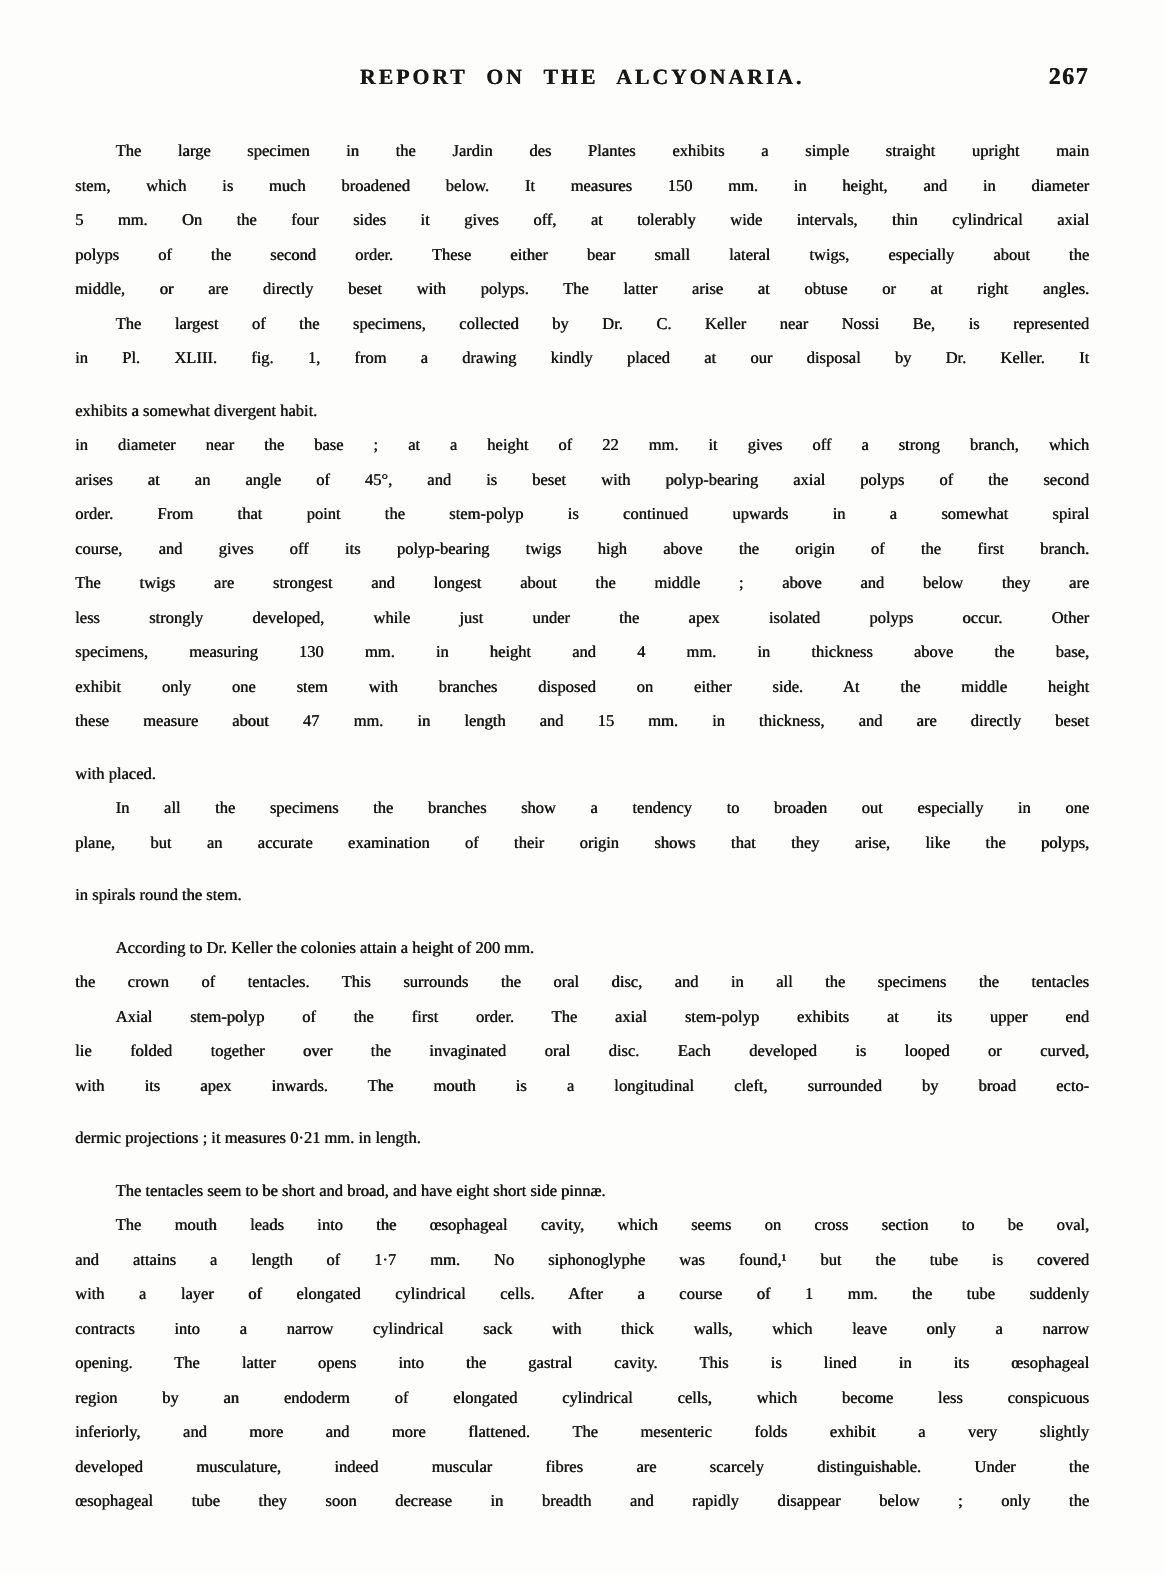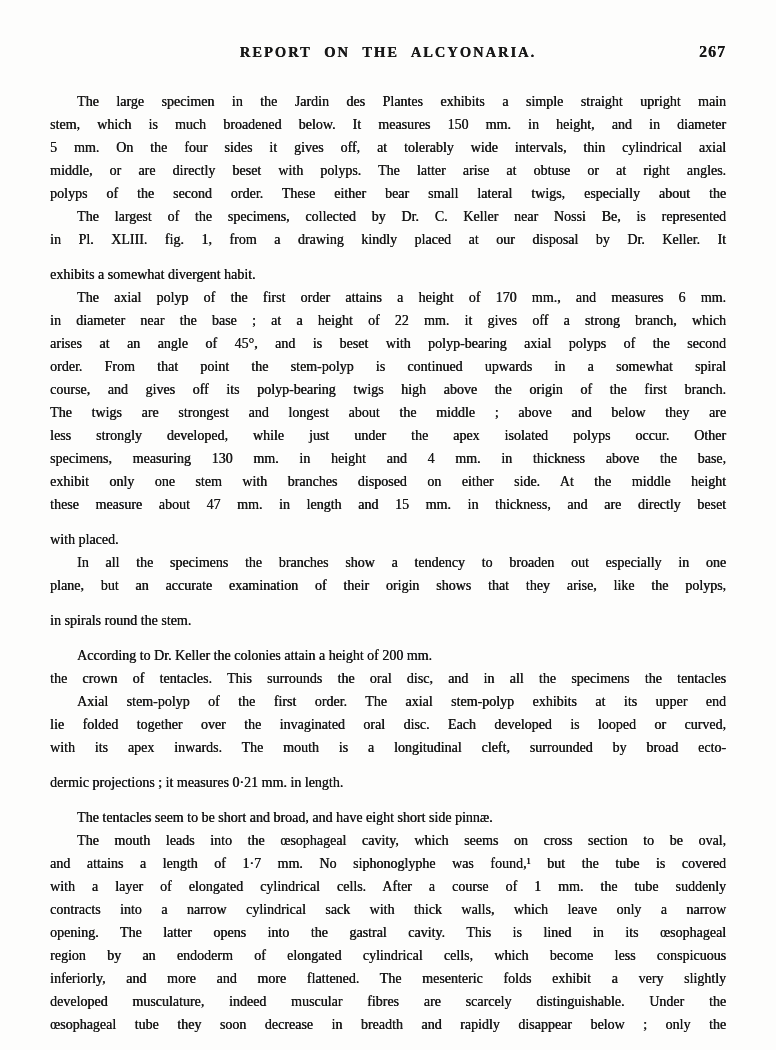--- a/index.html
+++ b/index.html
@@ -35,21 +35,21 @@
     position: absolute;
     right: 0;
     top: -1px;
     font-size: 16px;
     font-weight: bold;
     letter-spacing: 1px;
     text-shadow: 0.3px 0 0 currentColor;
     margin-left: 39px;
   }
   .text-body {
-    font-size: 14px;
+    font-size: 11px;
     line-height: 23.0px;
     text-shadow: 0.35px 0 0 currentColor;
   }
   .line {
     text-align: justify;
     text-align-last: justify;
     white-space: normal;
   }
   .line.first {
     text-indent: 27px;
@@ -82,30 +82,29 @@
     <div class="header-title">REPORT ON THE ALCYONARIA.</div>
     <div class="page-number">267</div>
   </div>
 
   <div class="text-body">
 
   <div class="para">
         <div class="line first">The large specimen in the Jardin des Plantes exhibits a simple straight upright main</div>
         <div class="line">stem, which is much broadened below. It measures 150 mm. in height, and in diameter</div>
         <div class="line">5 mm. On the four sides it gives off, at tolerably wide intervals, thin cylindrical axial</div>
+        <div class="line">polyps of the second order. These either bear small lateral twigs, especially about the</div>
         <div class="line">middle, or are directly beset with polyps. The latter arise at obtuse or at right angles.</div>
-        <div class="line">polyps of the second order. These either bear small lateral twigs, especially about the</div>
       </div>
       <div class="para">
         <div class="line first">The largest of the specimens, collected by Dr. C. Keller near Nossi Be, is represented</div>
         <div class="line">in Pl. XLIII. fig. 1, from a drawing kindly placed at our disposal by Dr. Keller. It</div>
         <div class="line last">exhibits a somewhat divergent habit.</div>
       </div>
       <div class="para">
-        <div class="line first">The axial polyp of the first order attains a height of 170 mm., and measures 6 mm.</div>
         <div class="line">in diameter near the base ; at a height of 22 mm. it gives off a strong branch, which</div>
         <div class="line">arises at an angle of 45°, and is beset with polyp-bearing axial polyps of the second</div>
         <div class="line">order. From that point the stem-polyp is continued upwards in a somewhat spiral</div>
         <div class="line">course, and gives off its polyp-bearing twigs high above the origin of the first branch.</div>
         <div class="line">The twigs are strongest and longest about the middle ; above and below they are</div>
         <div class="line">less strongly developed, while just under the apex isolated polyps occur. Other</div>
         <div class="line">specimens, measuring 130 mm. in height and 4 mm. in thickness above the base,</div>
         <div class="line">exhibit only one stem with branches disposed on either side. At the middle height</div>
         <div class="line">these measure about 47 mm. in length and 15 mm. in thickness, and are directly beset</div>
         <div class="line last">with placed.</div>

